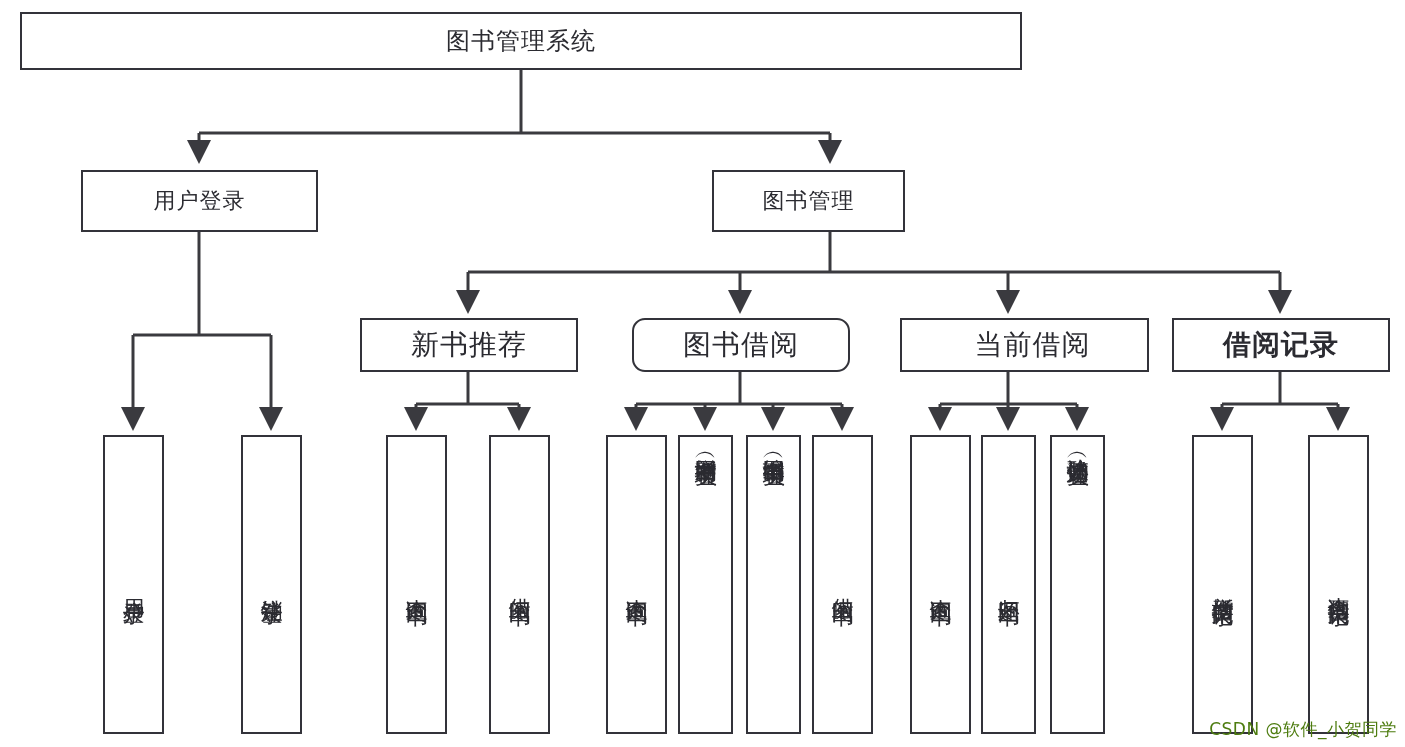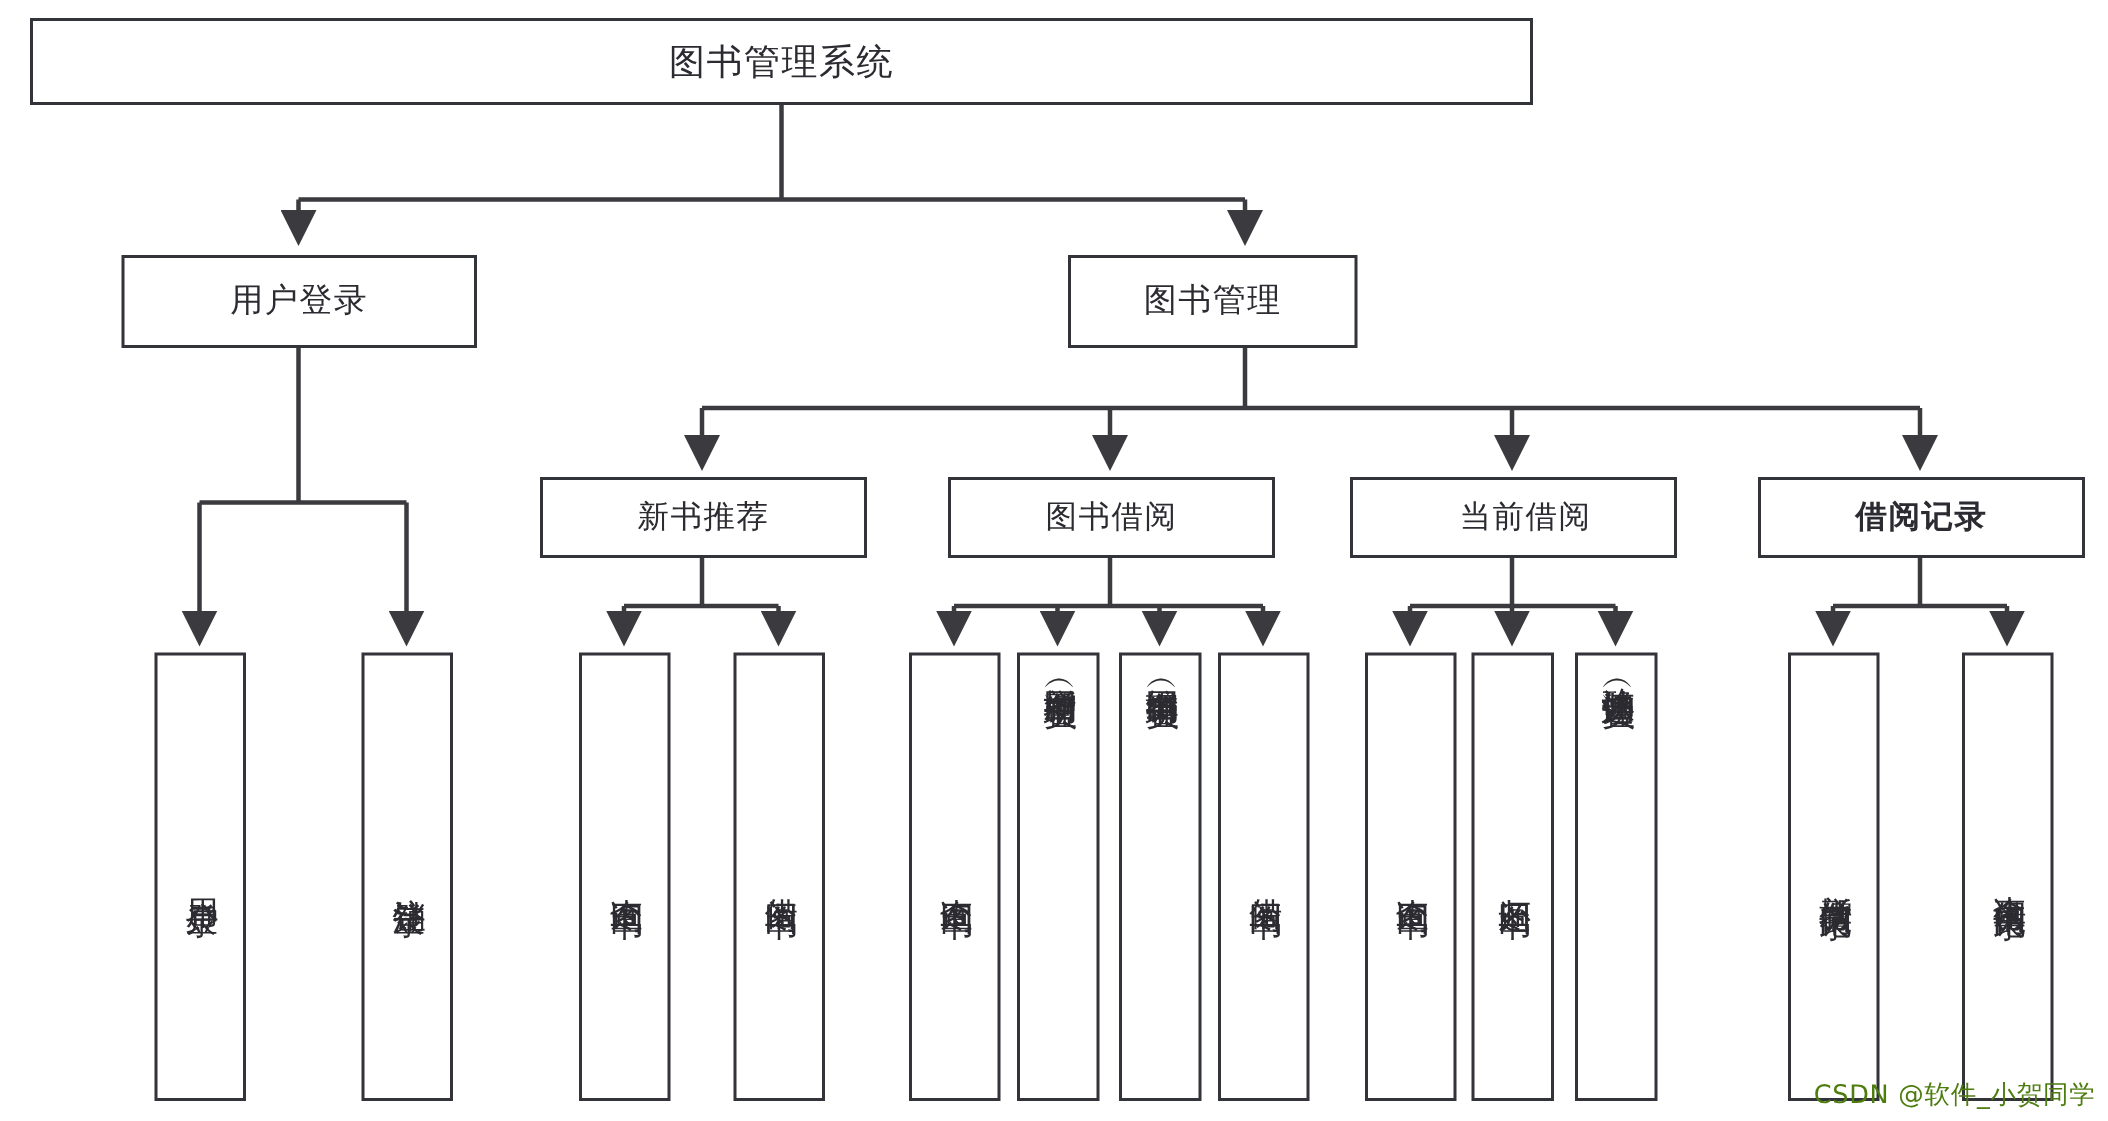--- a/index.html
+++ b/index.html
@@ -58,21 +58,21 @@
   }
   .node.lvl1 .node-label {
     font-size: 22px;
     letter-spacing: 1px;
   }
   
   .node.lvl2 {
     height: 54px;
   }
   .node.lvl2 .node-label {
-    font-size: 21px;
+    font-size: 28px;
     letter-spacing: 1px;
   }
   
   .node.leaf {
     top: 435px;
     height: 299px;
     align-items: flex-start;
     justify-content: center;
     padding-top: 4px;
   }
@@ -163,24 +163,24 @@
   <div class="node lvl1" style="left:81px; top:170px; width:237px;">
     <span class="node-label">用户登录</span>
   </div>
   <div class="node lvl1" style="left:712px; top:170px; width:193px;">
     <span class="node-label">图书管理</span>
   </div>
 
   <div class="node lvl2" style="left:360px; top:318px; width:218px;">
     <span class="node-label">新书推荐</span>
   </div>
-  <div class="node lvl2" style="left:632px; top:318px; width:218px;">
+  <div class="node lvl2" style="left:632px; top:318px; width:218px;border-radius:13px;">
     <span class="node-label">图书借阅</span>
   </div>
-  <div class="node lvl2" style="left:900px; top:318px; width:218px;padding-left:16px;">
+  <div class="node lvl2" style="left:900px; top:318px; width:249px;padding-left:16px;">
     <span class="node-label">当前借阅</span>
   </div>
   <div class="node lvl2" style="left:1172px; top:318px; width:218px;font-weight:bold;">
     <span class="node-label">借阅记录</span>
   </div>
 
   <div class="node leaf centered" style="left:103px; width:61px;">
     <span class="node-label">用户登录</span>
   </div>
   <div class="node leaf centered" style="left:241px; width:61px;">

